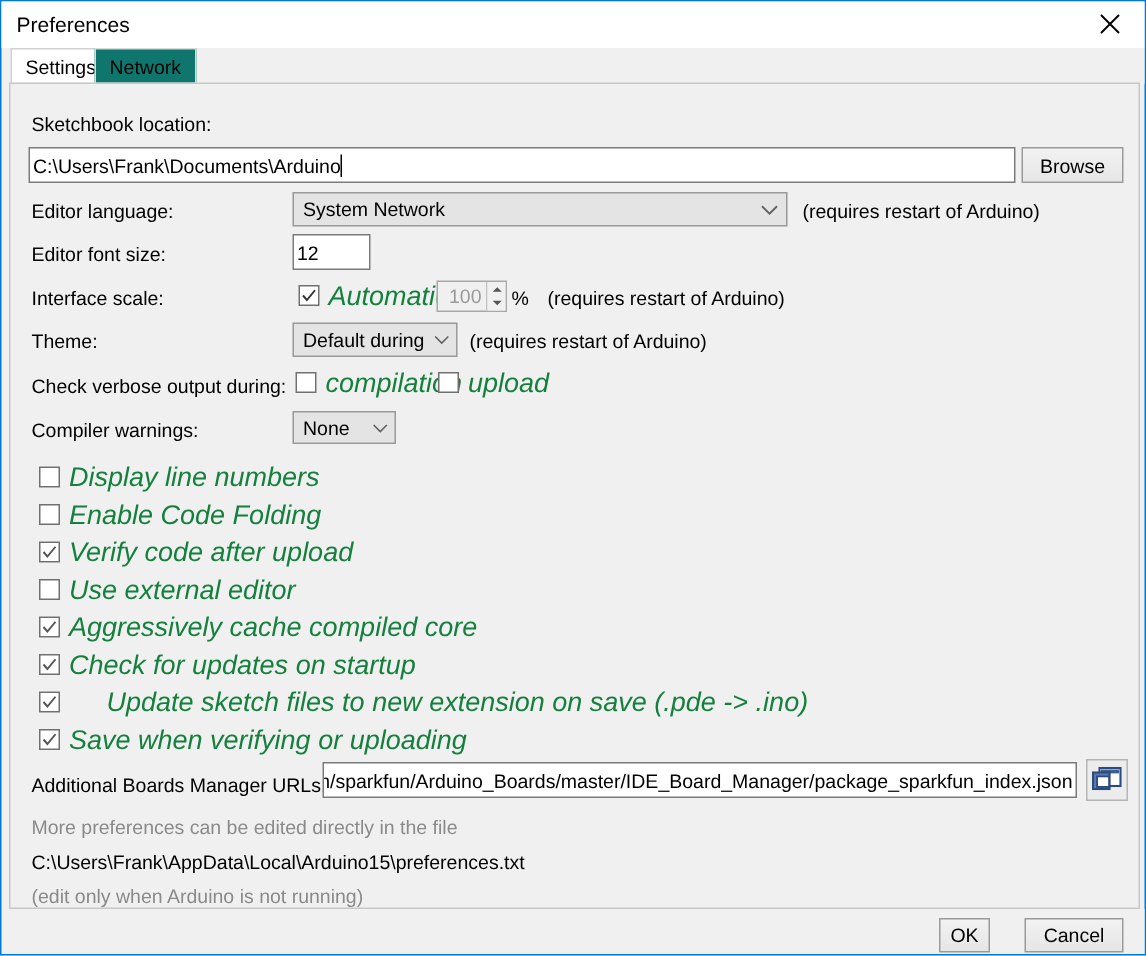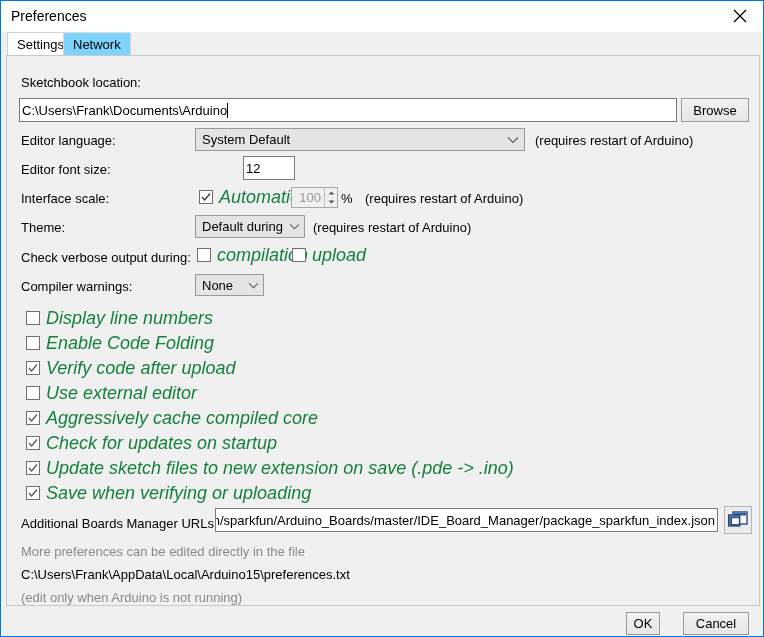--- a/index.html
+++ b/index.html
@@ -73,21 +73,21 @@
     white-space: nowrap;
     cursor: default;
   }
   .tab.selected {
     background: #ffffff;
     border: 1px solid #d0d0d0;
     border-bottom: 1px solid #ffffff;
     color: #000;
   }
   .tab.unselected {
-    background: #7dd3fc;
+    background: #0f766e;
     border: 1px solid #d9d9d9;
     border-bottom: none;
     color: #000;
   }
 
   
   #panel {
     position: absolute;
     left: 5px; top: 54px;
     width: 754px;
@@ -288,33 +288,33 @@
         <span class="caret"></span>
     </div>
 
     <div class="btn" style="left:674px; top:42px; width:68px; height:24px;">
       <span>Browse</span>
     </div>
 
     <div class="lbl" style="left:14px; top:77px;">Editor language:</div>
 
     <div class="combo" style="left:188px; top:72px; width:330px; height:23px;">
-      <span class="combo-text">System Default</span>
+      <span class="combo-text">System Network</span>
       <span class="combo-arrow">
         <svg width="12" height="8" viewBox="0 0 12 8">
             <path d="M1 1.5 L6 6.5 L11 1.5" stroke="#606060" stroke-width="1.2" fill="none"></path>
           </svg>
       </span>
     </div>
 
     <div class="lbl" style="left:528px; top:77px;">(requires restart of Arduino)</div>
 
     <div class="lbl" style="left:14px; top:106px;">Editor font size:</div>
 
-    <div class="textfield" style="left:188px; top:100px; width:52px; height:24px;margin-left:48px;">
+    <div class="textfield" style="left:188px; top:100px; width:52px; height:24px;">
       <span>12</span>
     </div>
 
     <div class="lbl" style="left:14px; top:135px;">Interface scale:</div>
 
     <div class="cbwrap" style="left:192px; top:133px;">
       <span class="cbbox">
         <svg width="12" height="12" viewBox="0 0 12 12">
           <path d="M2 6 L4.6 9 L10 2.5" stroke="#333333" stroke-width="1.3" fill="none"></path>
         </svg>
@@ -407,21 +407,21 @@
       <span class="cblabel">Aggressively cache compiled core</span>
     </div>
     <div class="cbwrap" style="left:19px; top:379px;">
       <span class="cbbox">
         <svg width="12" height="12" viewBox="0 0 12 12">
             <path d="M2 6 L4.6 9 L10 2.5" stroke="#555555" stroke-width="1.3" fill="none"></path>
           </svg>
       </span>
       <span class="cblabel">Check for updates on startup</span>
     </div>
-    <div class="cbwrap" style="left:19px; top:404px;">
+    <div class="cbwrap" style="left:19px; top:404px;gap:25px;">
       <span class="cbbox">
         <svg width="12" height="12" viewBox="0 0 12 12">
             <path d="M2 6 L4.6 9 L10 2.5" stroke="#555555" stroke-width="1.3" fill="none"></path>
           </svg>
       </span>
       <span class="cblabel">Update sketch files to new extension on save (.pde -&gt; .ino)</span>
     </div>
     <div class="cbwrap" style="left:19px; top:429px;">
       <span class="cbbox">
         <svg width="12" height="12" viewBox="0 0 12 12">

